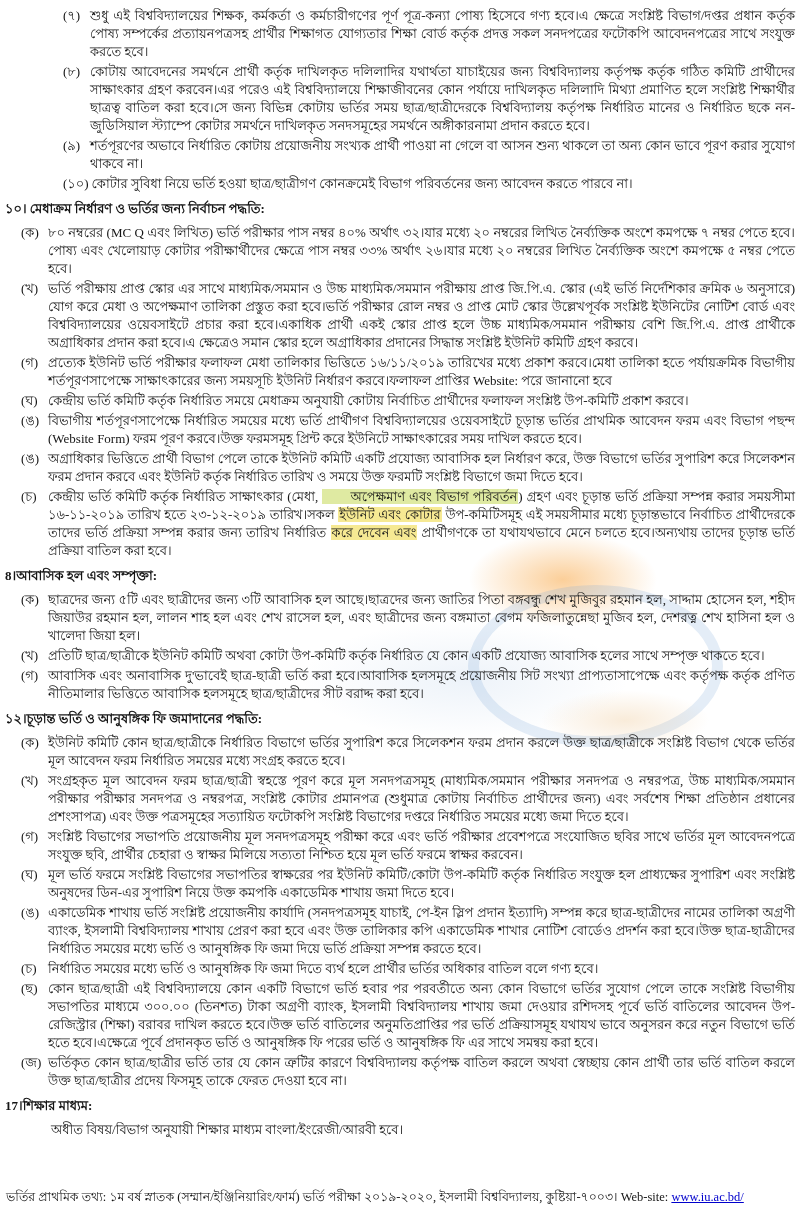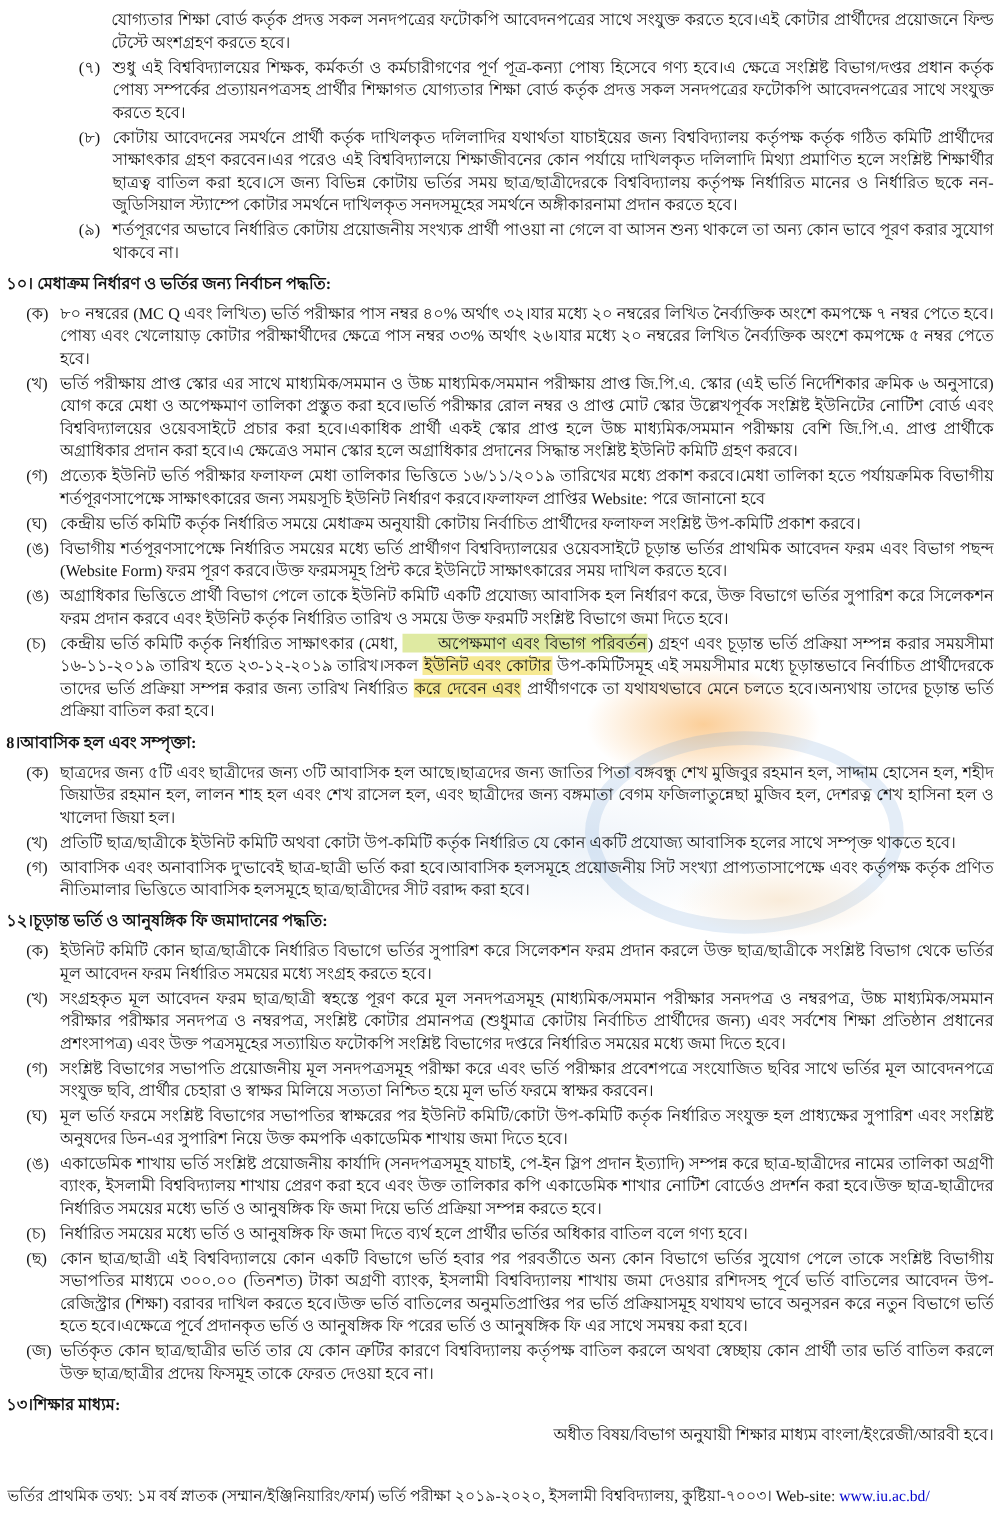--- a/index.html
+++ b/index.html
@@ -25,29 +25,29 @@
   .cont{margin:0 0 2px 84px;text-align:justify;}
   .item{display:flex;margin-bottom:2px;}
   .titem{padding-left:58px;}
   .sitem{padding-left:16px;}
   .marker{flex:0 0 auto;min-width:27px;white-space:nowrap;padding-right:3px;}
   .body{flex:1 1 auto;text-align:justify;}
   .heading{
     font-size:13px;line-height:26px;font-weight:700;
     margin:3px 0 2px 0;
   }
-  .section-body{margin:0 0 2px 46px;text-align:right;}
+  .section-body{margin:0 0 2px 46px;}
   .hl{padding:0 1px;}
   .hl-yellow{background:var(--hl-yellow);}
   .hl-green{background:var(--hl-green);padding-left:28px;}
   .footer{
     position:absolute;left:6px;right:6px;bottom:8px;z-index:2;
     font-size:12.5px;line-height:16px;
   }
-  .footer a{color:var(--link);cursor:pointer;}
+  .footer a{color:var(--link);text-decoration:underline;cursor:pointer;}
   
   .wm{position:absolute;z-index:1;pointer-events:none;}
   .wm-sun{
     left:468px;top:532px;width:190px;height:95px;border-radius:50%;
     background:radial-gradient(ellipse at center,var(--wm-orange) 0%,rgba(247,148,29,0) 70%);
   }
   .wm-ring{
     left:468px;top:585px;width:255px;height:162px;border-radius:50%;
     border:11px solid var(--wm-blue);
   }
@@ -64,33 +64,36 @@
 <body>
 
 <div class="page">
 
   <div class="wm wm-blob"></div>
   <div class="wm wm-sun"></div>
   <div class="wm wm-ring"></div>
   <div class="wm wm-base"></div>
 
   <div class="content">
-    <p class="cont">যোগ্যতার শিক্ষা বোর্ড কর্তৃক প্রদত্ত সকল সনদপত্রের ফটোকপি আবেদনপত্রের সাথে সংযুক্ত করতে হবে।এই কোটার প্রার্থীদের প্রয়োজনে ফিল্ড টেস্টে অংশগ্রহণ করতে হবে।</p>
     <div id="top-items">
         <div class="item titem">
           <span class="marker">(৭)</span>
           <span class="body"><span class="seg">শুধু এই বিশ্ববিদ্যালয়ের শিক্ষক, কর্মকর্তা ও কর্মচারীগণের পূর্ণ পূত্র-কন্যা পোষ্য হিসেবে গণ্য হবে।এ ক্ষেত্রে সংশ্লিষ্ট বিভাগ/দপ্তর প্রধান কর্তৃক পোষ্য সম্পর্কের প্রত্যায়নপত্রসহ প্রার্থীর শিক্ষাগত যোগ্যতার শিক্ষা বোর্ড কর্তৃক প্রদত্ত সকল সনদপত্রের ফটোকপি আবেদনপত্রের সাথে সংযুক্ত করতে হবে।</span></span>
         </div>
         <div class="item titem">
           <span class="marker">(৮)</span>
           <span class="body"><span class="seg">কোটায় আবেদনের সমর্থনে প্রার্থী কর্তৃক দাখিলকৃত দলিলাদির যথার্থতা যাচাইয়ের জন্য বিশ্ববিদ্যালয় কর্তৃপক্ষ কর্তৃক গঠিত কমিটি প্রার্থীদের সাক্ষাৎকার গ্রহণ করবেন।এর পরেও এই বিশ্ববিদ্যালয়ে শিক্ষাজীবনের কোন পর্যায়ে দাখিলকৃত দলিলাদি মিথ্যা প্রমাণিত হলে সংশ্লিষ্ট শিক্ষার্থীর ছাত্রত্ব বাতিল করা হবে।সে জন্য বিভিন্ন কোটায় ভর্তির সময় ছাত্র/ছাত্রীদেরকে বিশ্ববিদ্যালয় কর্তৃপক্ষ নির্ধারিত মানের ও নির্ধারিত ছকে নন-জুডিসিয়াল স্ট্যাম্পে কোটার সমর্থনে দাখিলকৃত সনদসমূহের সমর্থনে অঙ্গীকারনামা প্রদান করতে হবে।</span></span>
         </div>
         <div class="item titem">
           <span class="marker">(৯)</span>
           <span class="body"><span class="seg">শর্তপূরণের অভাবে নির্ধারিত কোটায় প্রয়োজনীয় সংখ্যক প্রার্থী পাওয়া না গেলে বা আসন শুন্য থাকলে তা অন্য কোন ভাবে পূরণ করার সুযোগ থাকবে না।</span></span>
+        </div>
+        <div class="item titem">
+          <span class="marker">(১০)</span>
+          <span class="body"><span class="seg">কোটার সুবিধা নিয়ে ভর্তি হওয়া ছাত্র/ছাত্রীগণ কোনক্রমেই বিভাগ পরিবর্তনের জন্য আবেদন করতে পারবে না।</span></span>
         </div>
       </div>
     <div id="sections">
         <section class="section">
           <div class="heading">১০। মেধাক্রম নির্ধারণ ও ভর্তির জন্য নির্বাচন পদ্ধতি:</div>
           <div class="item sitem">
             <span class="marker">(ক)</span>
             <span class="body"><span class="seg">৮০ নম্বরের (MC Q এবং লিখিত) ভর্তি পরীক্ষার পাস নম্বর ৪০% অর্থাৎ ৩২।যার মধ্যে ২০ নম্বরের লিখিত নৈর্ব্যক্তিক অংশে কমপক্ষে ৭ নম্বর পেতে হবে। পোষ্য এবং খেলোয়াড় কোটার পরীক্ষার্থীদের ক্ষেত্রে পাস নম্বর ৩৩% অর্থাৎ ২৬।যার মধ্যে ২০ নম্বরের লিখিত নৈর্ব্যক্তিক অংশে কমপক্ষে ৫ নম্বর পেতে হবে।</span></span>
           </div>
           <div class="item sitem">
@@ -162,21 +165,21 @@
           <div class="item sitem">
             <span class="marker">(ছ)</span>
             <span class="body"><span class="seg">কোন ছাত্র/ছাত্রী  এই বিশ্ববিদ্যালয়ে কোন একটি বিভাগে ভর্তি হবার পর পরবর্তীতে অন্য কোন বিভাগে ভর্তির সুযোগ পেলে তাকে সংশ্লিষ্ট বিভাগীয় সভাপতির মাধ্যমে ৩০০.০০ (তিনশত) টাকা অগ্রণী ব্যাংক, ইসলামী বিশ্ববিদ্যালয় শাখায় জমা দেওয়ার রশিদসহ পূর্বে ভর্তি বাতিলের আবেদন উপ-রেজিস্ট্রার (শিক্ষা) বরাবর দাখিল করতে হবে।উক্ত ভর্তি বাতিলের অনুমতিপ্রাপ্তির পর ভর্তি প্রক্রিয়াসমূহ যথাযথ ভাবে অনুসরন করে নতুন বিভাগে ভর্তি হতে হবে।এক্ষেত্রে পূর্বে প্রদানকৃত ভর্তি ও আনুষঙ্গিক ফি পরের ভর্তি ও আনুষঙ্গিক ফি এর সাথে সমন্বয় করা হবে।</span></span>
           </div>
           <div class="item sitem">
             <span class="marker">(জ)</span>
             <span class="body"><span class="seg">ভর্তিকৃত কোন ছাত্র/ছাত্রীর ভর্তি তার যে কোন ত্রুটির কারণে বিশ্ববিদ্যালয় কর্তৃপক্ষ বাতিল করলে অথবা স্বেচ্ছায় কোন প্রার্থী তার ভর্তি বাতিল করলে উক্ত ছাত্র/ছাত্রীর প্রদেয় ফিসমূহ তাকে ফেরত দেওয়া হবে না।</span></span>
           </div>
         </section>
         <section class="section">
-          <div class="heading">১৩।শিক্ষার মাধ্যম:</div>
+          <div class="heading">17।শিক্ষার মাধ্যম:</div>
           <div class="section-body">অধীত বিষয়/বিভাগ অনুযায়ী শিক্ষার মাধ্যম বাংলা/ইংরেজী/আরবী হবে।</div>
         </section>
       </div>
   </div>
 
   <div class="footer">
     <span>ভর্তির প্রাথমিক তথ্য: ১ম বর্ষ স্নাতক (সম্মান/ইঞ্জিনিয়ারিং/ফার্ম) ভর্তি পরীক্ষা ২০১৯-২০২০, ইসলামী বিশ্ববিদ্যালয়, কুষ্টিয়া-৭০০৩। Web-site: </span><a>www.iu.ac.bd/</a>
   </div>
 </div>
 

